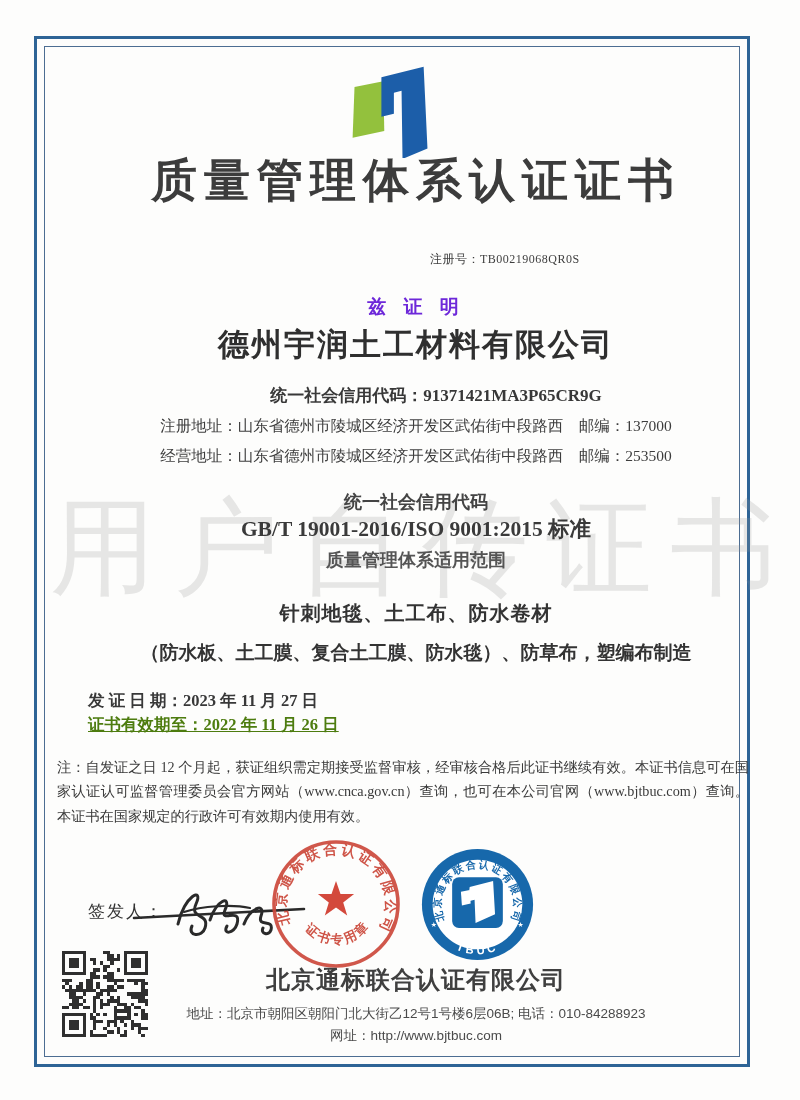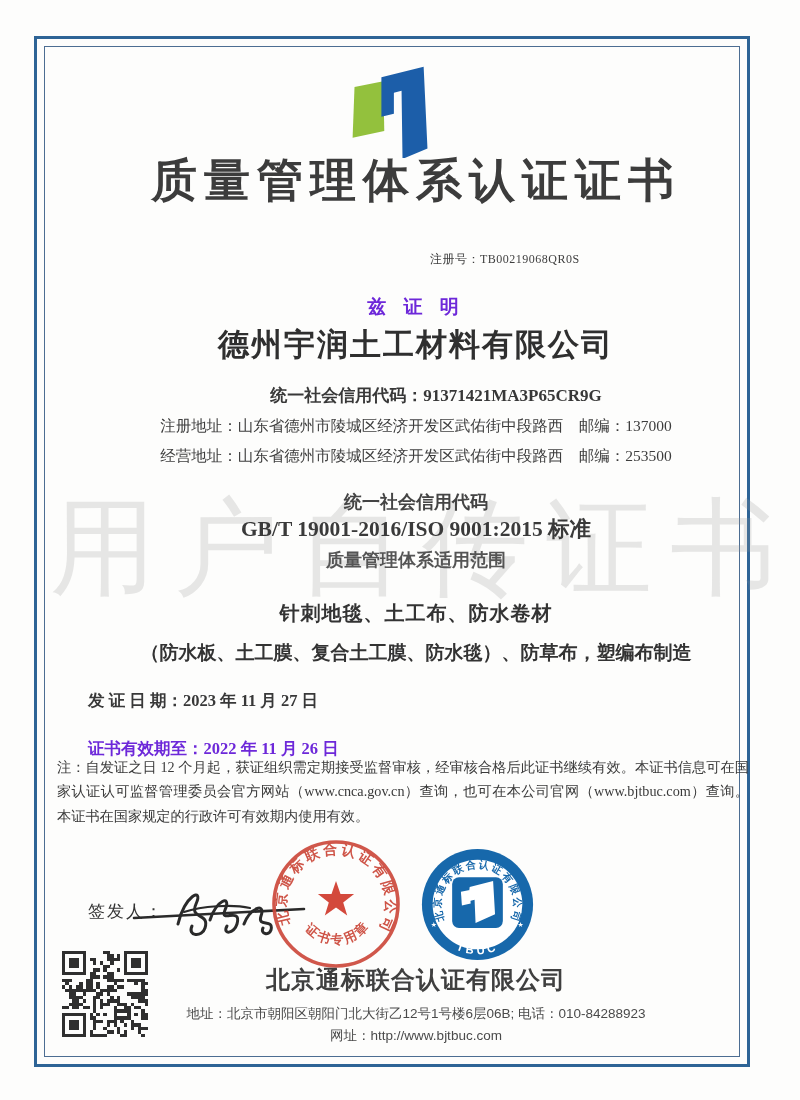--- a/index.html
+++ b/index.html
@@ -25,21 +25,21 @@
   .company{top:324px;font-size:31px;font-weight:700;letter-spacing:2px;color:#2f2f2f;}
   .credit{top:384px;font-family:"Liberation Serif",serif;font-size:17px;font-weight:600;color:#383838;padding-left:20px;}
   .addr1{top:416px;font-family:"Liberation Serif",serif;font-size:15.5px;color:#3d3d3d;}
   .addr2{top:446px;font-family:"Liberation Serif",serif;font-size:15.5px;color:#3d3d3d;}
   .conform{top:490px;font-size:18px;font-weight:700;color:#444;}
   .standard{top:514px;font-family:"Liberation Serif",serif;font-size:21.5px;font-weight:700;color:#3a3a3a;}
   .scopehead{top:548px;font-size:18px;font-weight:600;color:#555;}
   .scope1{top:600px;font-size:20px;font-weight:700;color:#333;letter-spacing:1px;}
   .scope2{top:640px;font-size:19px;font-weight:700;color:#333;}
   .date1{top:690px;left:88px;font-family:"Liberation Serif",serif;font-size:16.5px;font-weight:600;color:#383838;}
-  .date2{top:738px;left:88px;font-family:"Liberation Serif",serif;font-size:16.5px;font-weight:600;color:#6d28d9;}
+  .date2{top:714px;left:88px;font-family:"Liberation Serif",serif;font-size:16.5px;font-weight:600;color:#4d7c0f;text-decoration:underline;}
   .note{top:755px;left:57px;width:692px;font-family:"Liberation Serif",serif;font-size:14.2px;
         line-height:1.72;text-align:justify;color:#3a3a3a;}
   .signer{top:900px;left:88px;font-size:17px;color:#333;letter-spacing:2px;}
   .sig-svg{left:132px;top:878px;}
   .seal-red{left:270px;top:838px;}
   .seal-blue{left:419px;top:846px;}
   .qr{left:62px;top:951px;}
   .f-company{top:964px;font-size:24px;font-weight:700;color:#3f3f3f;letter-spacing:1px;}
   .f-addr{top:1005px;font-size:13.5px;color:#4a4a4a;}
   .f-web{top:1027px;font-size:13.5px;color:#4a4a4a;}

